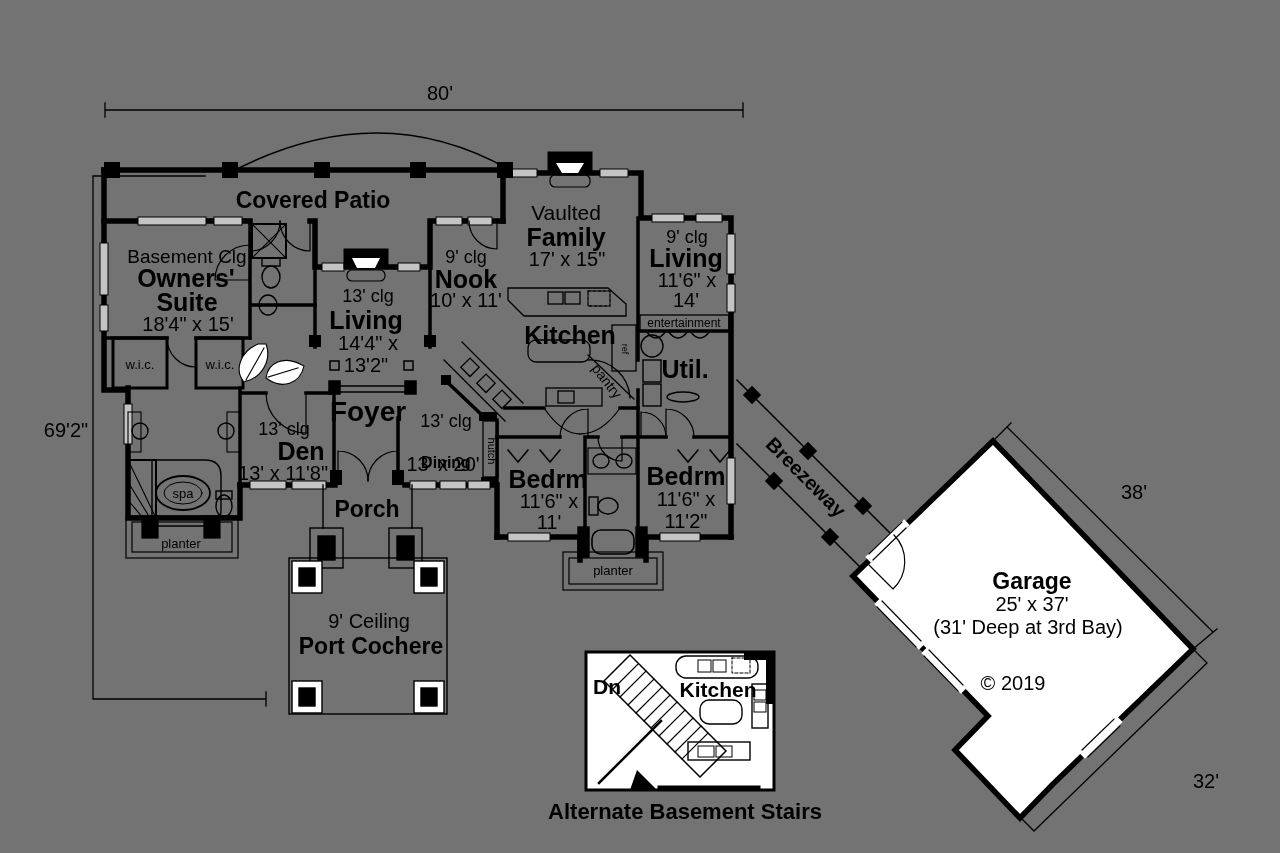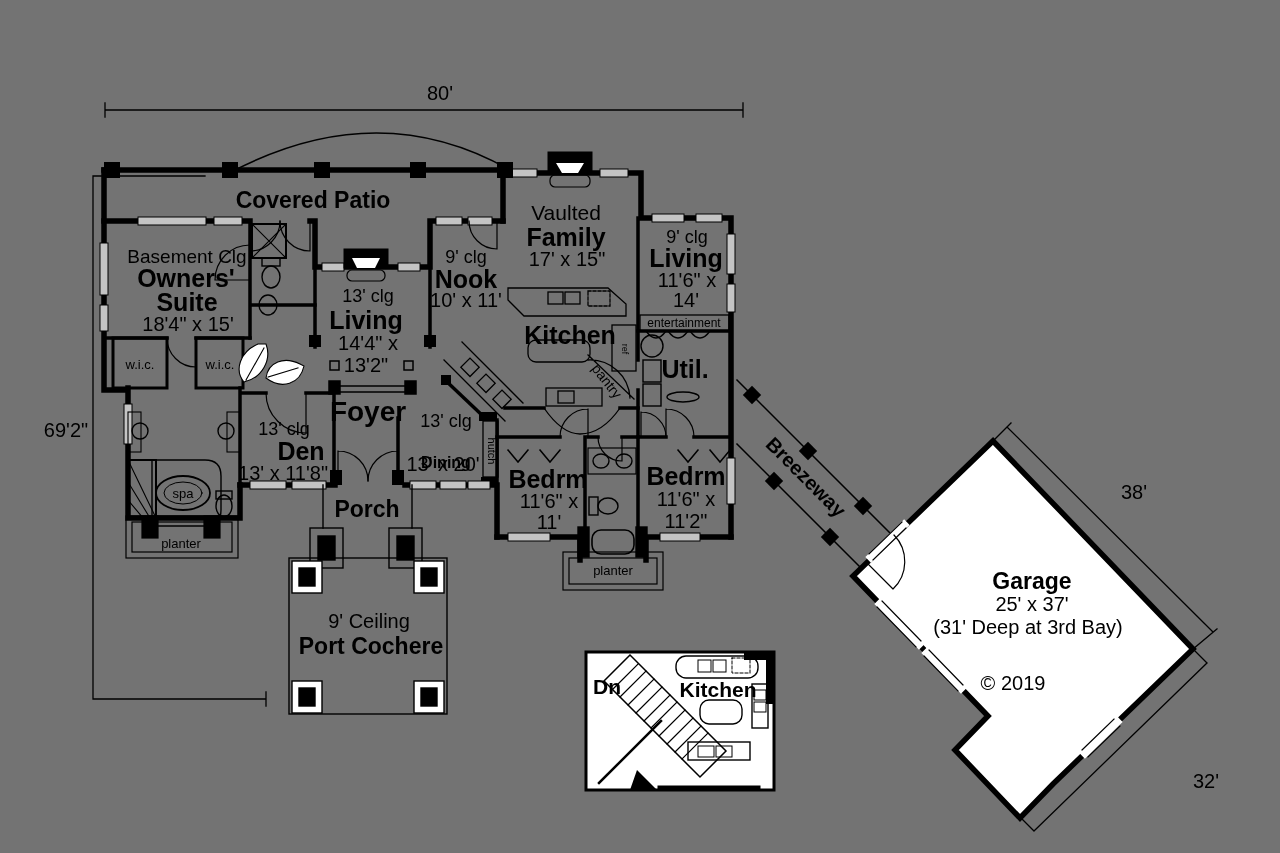--- a/index.html
+++ b/index.html
@@ -354,14 +354,15 @@
 
 <div class="lbl b" style="left:1032px;top:581px;font-size:23px">Garage</div>
 <div class="lbl" style="left:1032px;top:604px;font-size:20px">25' x 37'</div>
 <div class="lbl" style="left:1028px;top:627px;font-size:20px">(31' Deep at 3rd Bay)</div>
 <div class="lbl" style="left:1013px;top:683px;font-size:20px">© 2019</div>
 <div class="lbl" style="left:1134px;top:492px;font-size:20px">38'</div>
 <div class="lbl" style="left:1206px;top:781px;font-size:20px">32'</div>
 
 <div class="lbl b" style="left:607px;top:686px;font-size:21px">Dn</div>
 <div class="lbl b" style="left:718px;top:689px;font-size:21px">Kitchen</div>
+<div class="lbl b" style="left:685px;top:812px;font-size:22px">Alternate Basement Stairs</div>
 
 </div>
 
 </body></html>

